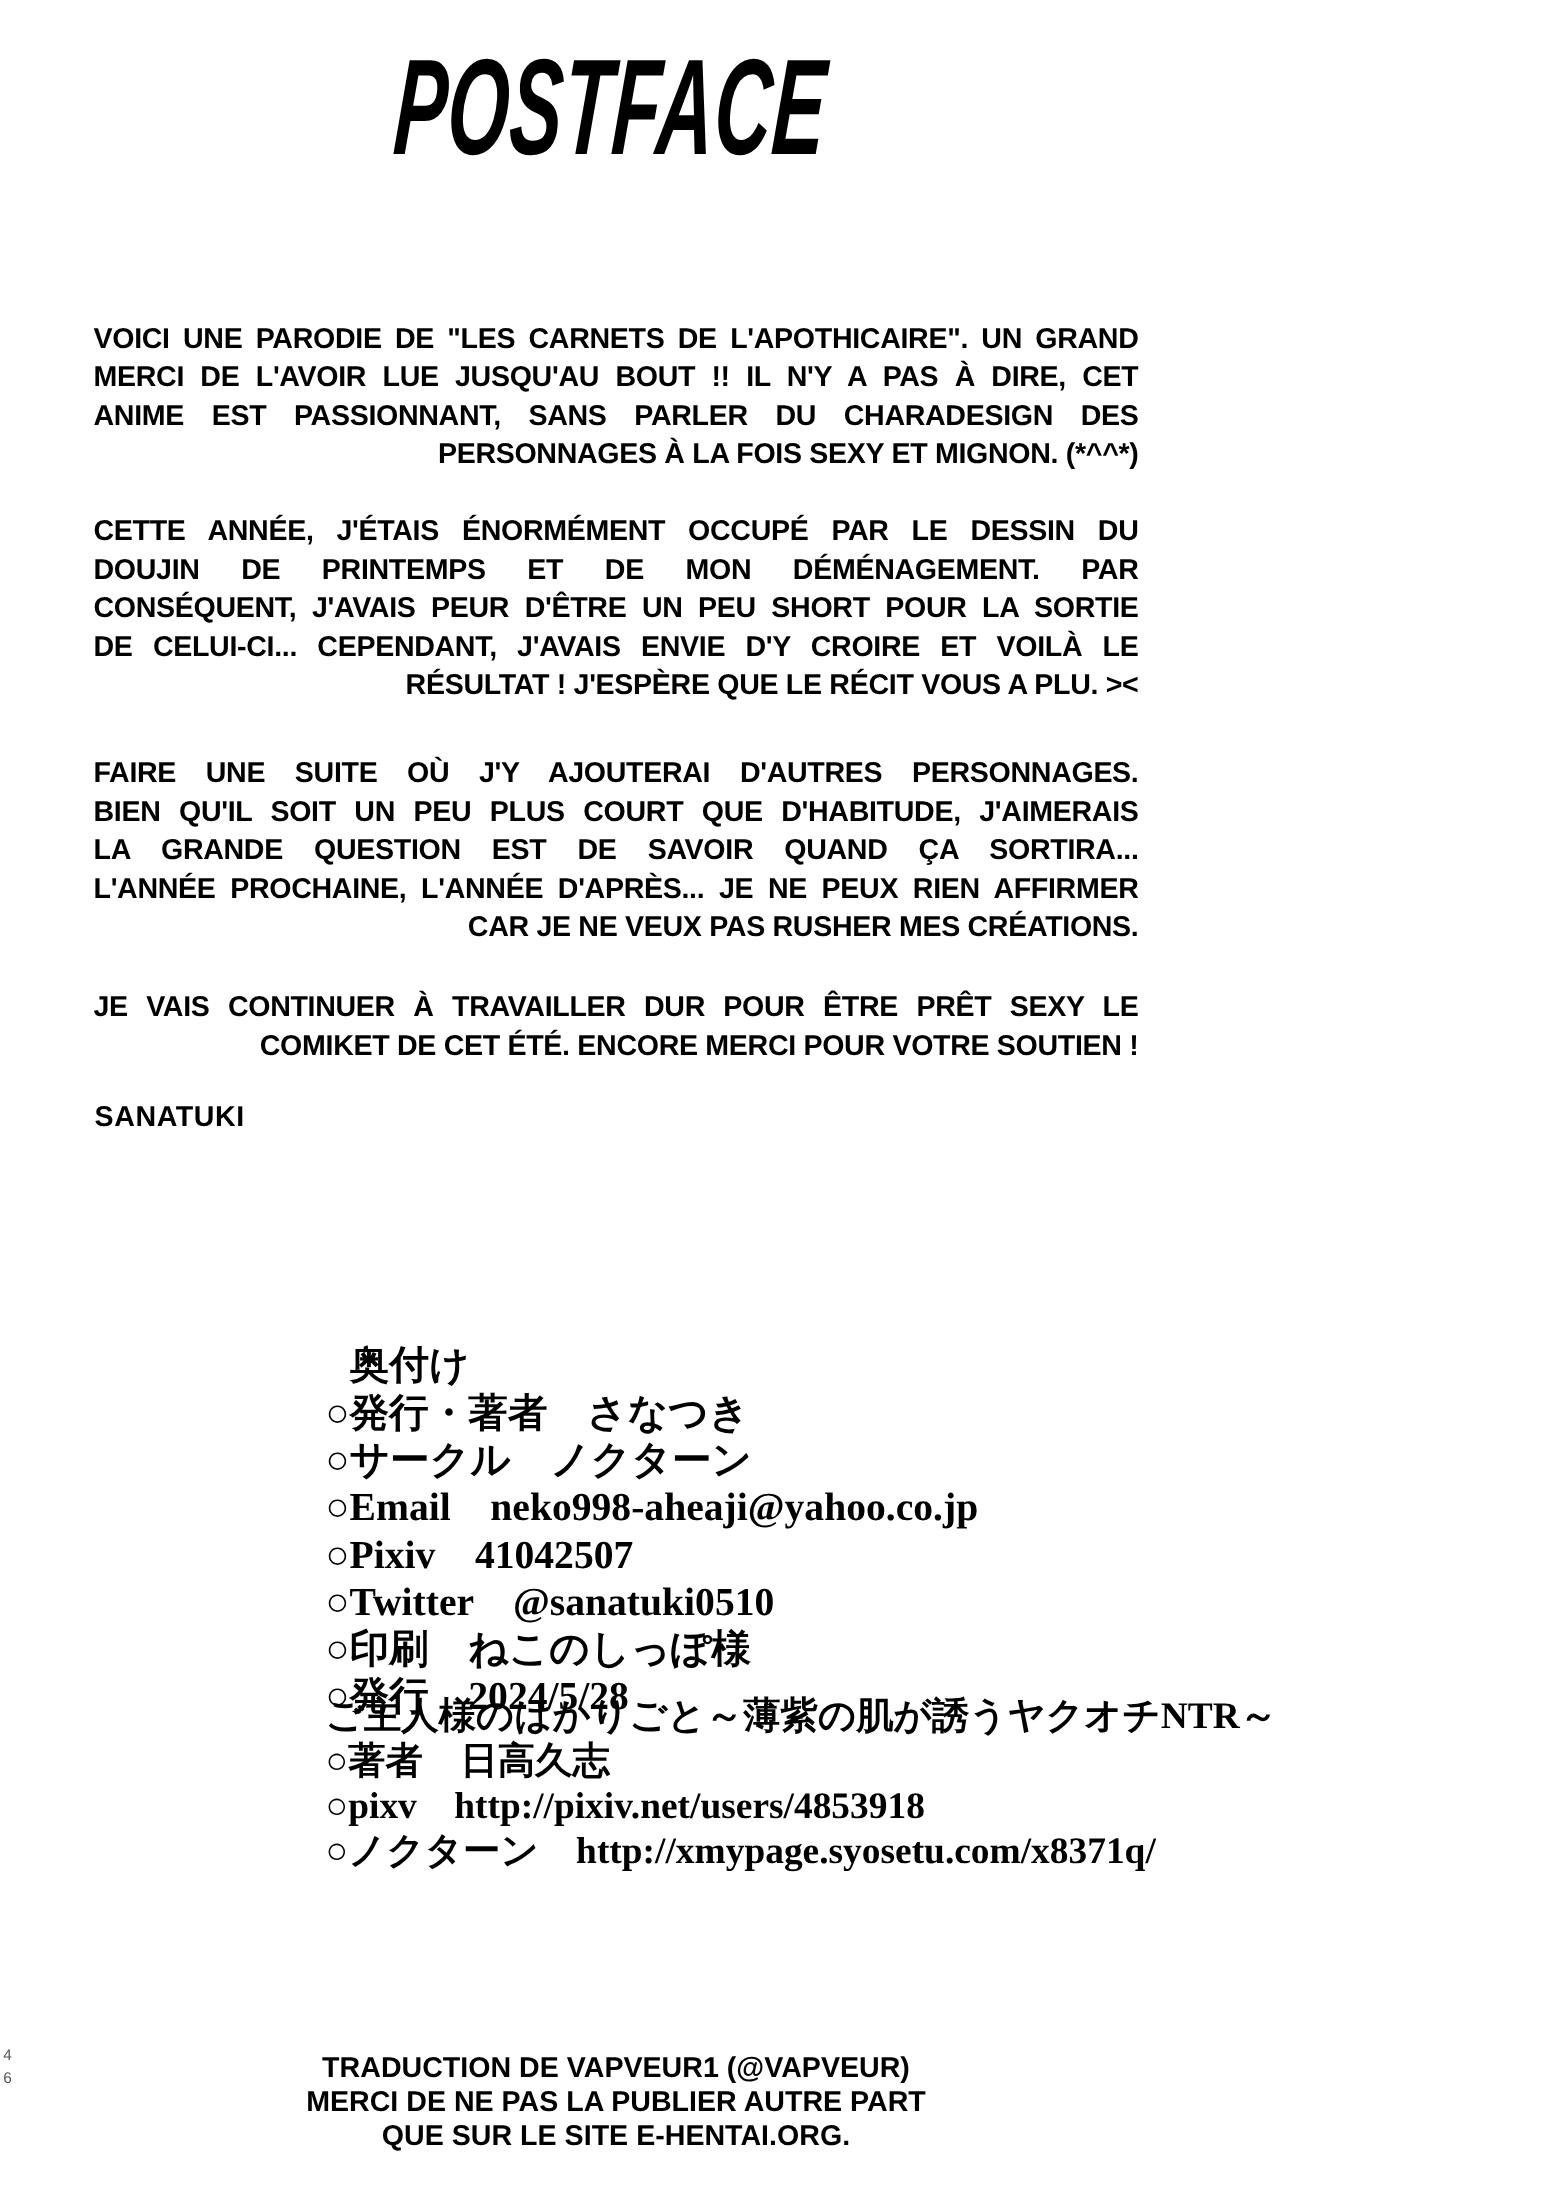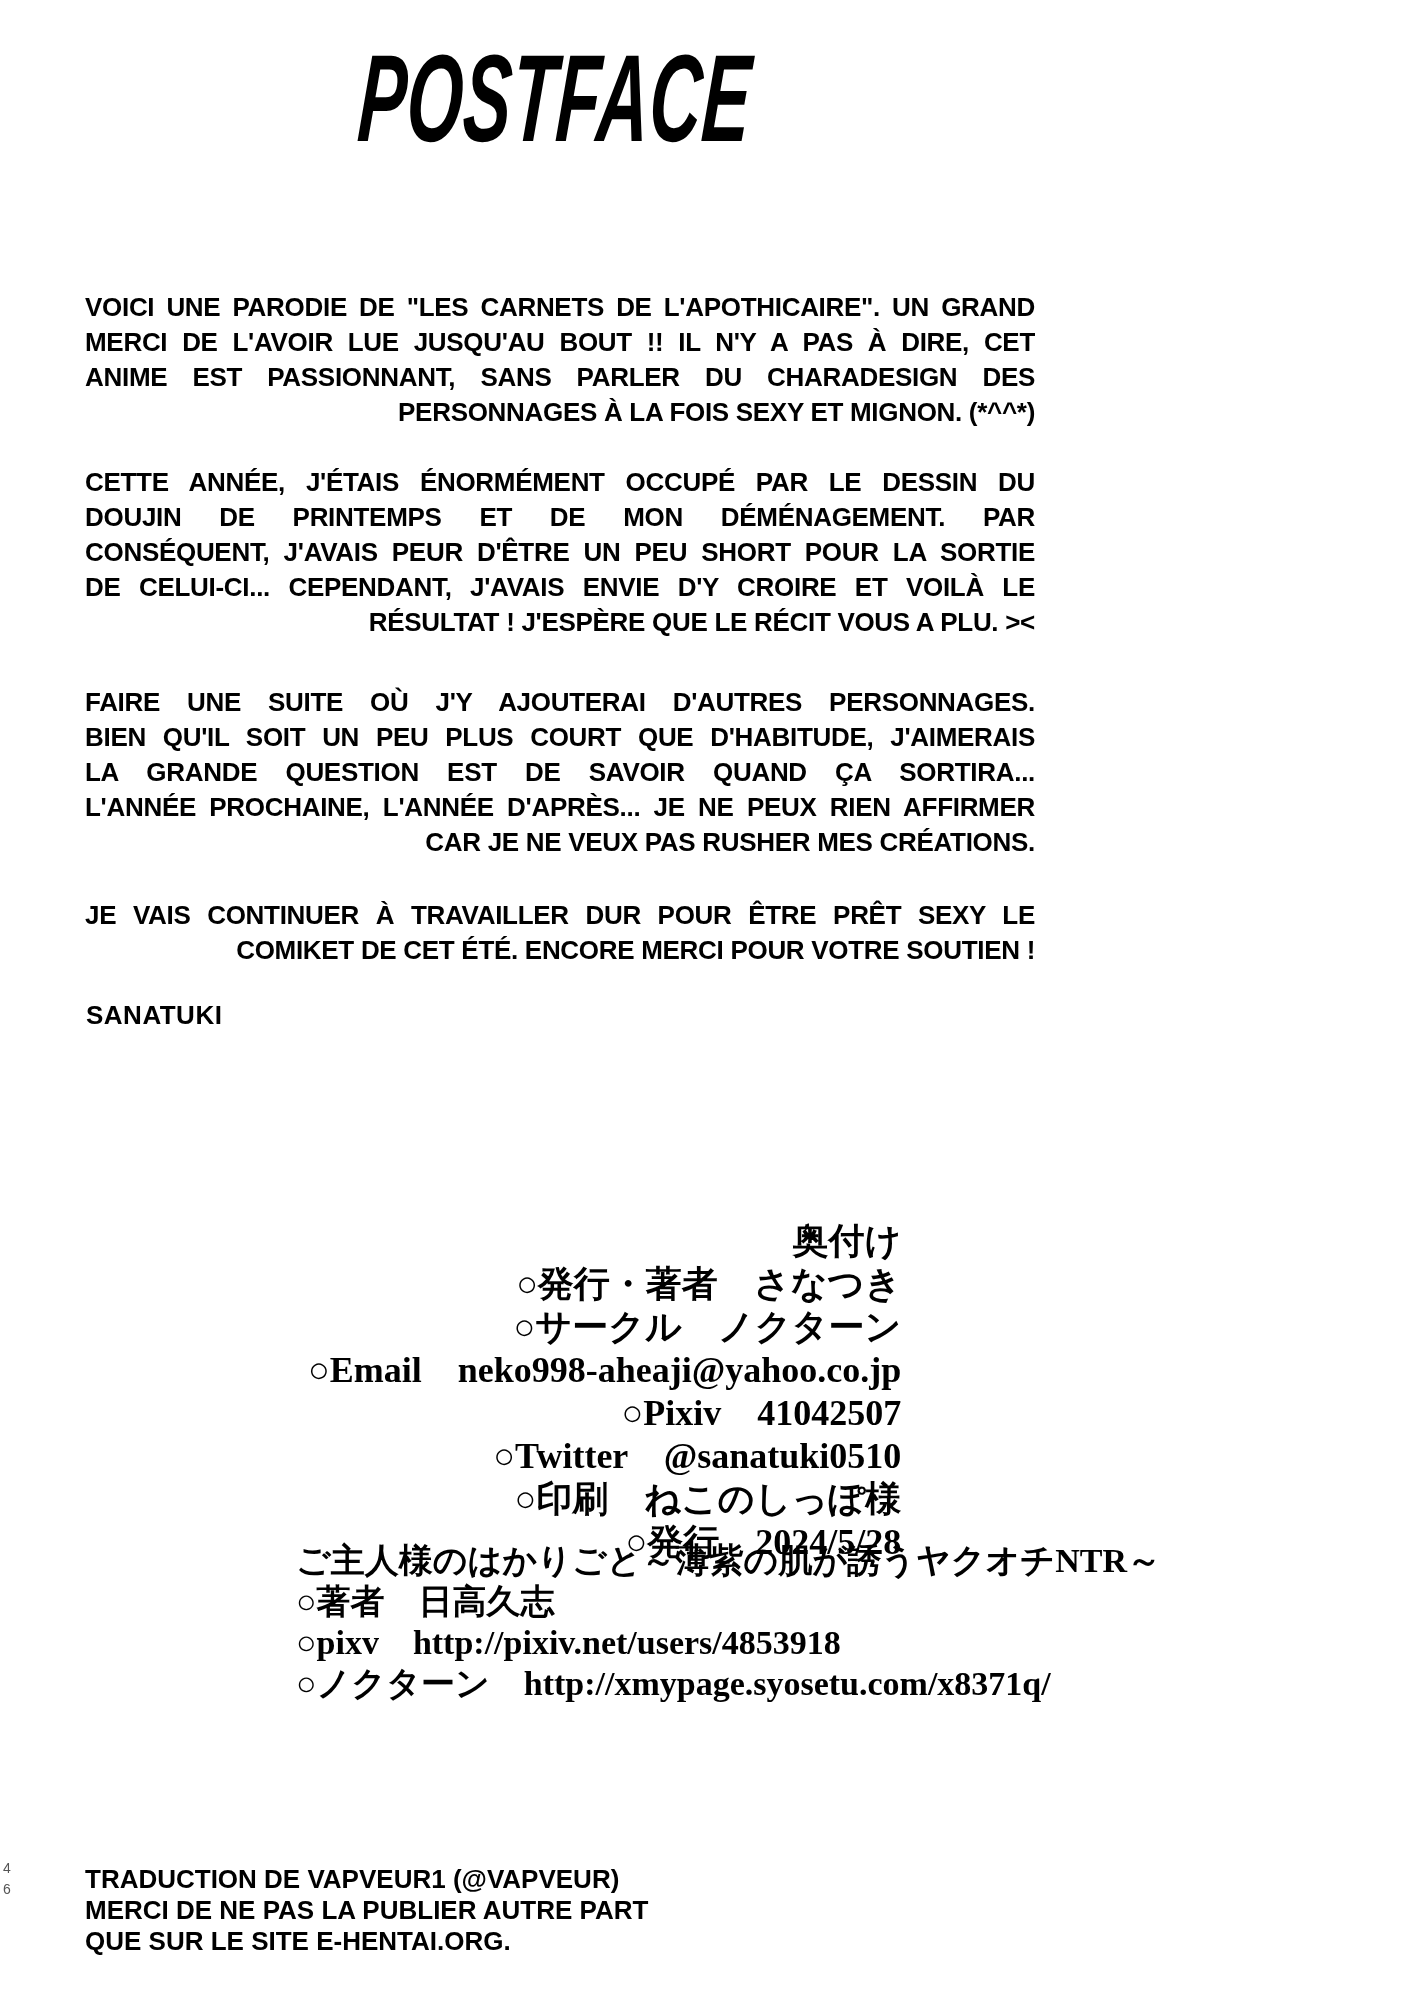--- a/index.html
+++ b/index.html
@@ -40,39 +40,38 @@
   .p3 { top: 685px; }
   .p4 { top: 898px; }
 
   .signature {
     position: absolute; left: 86px; top: 1000px;
     font-weight: bold; font-size: 26px; letter-spacing: 0.5px;
   }
 
   
   .colophon {
-    position: absolute; left: 308px; top: 1220px;
+    position: absolute; left: 296px; top: 1220px;
     font-family: "Liberation Serif", serif;
     font-weight: bold; font-size: 36px; line-height: 43px;
     white-space: nowrap;
-    text-align: right;
   }
   .col-header { padding-left: 22px; }
 
   .orig {
     position: absolute; left: 296px; top: 1540px;
     font-family: "Liberation Serif", serif;
     font-weight: bold; font-size: 34px; line-height: 41px;
     white-space: nowrap;
   }
 
   
   .credits {
     position: absolute; left: 85px; top: 1864px; width: 950px;
-    text-align: left;
+    text-align: center;
     font-weight: bold; font-size: 26px; line-height: 31px;
   }
 
   
   .vpagenum {
     position: absolute; left: 3px; top: 1858px;
     display: flex; flex-direction: column;
     font-size: 14px; line-height: 21px; color: #555555;
   }
 </style>

